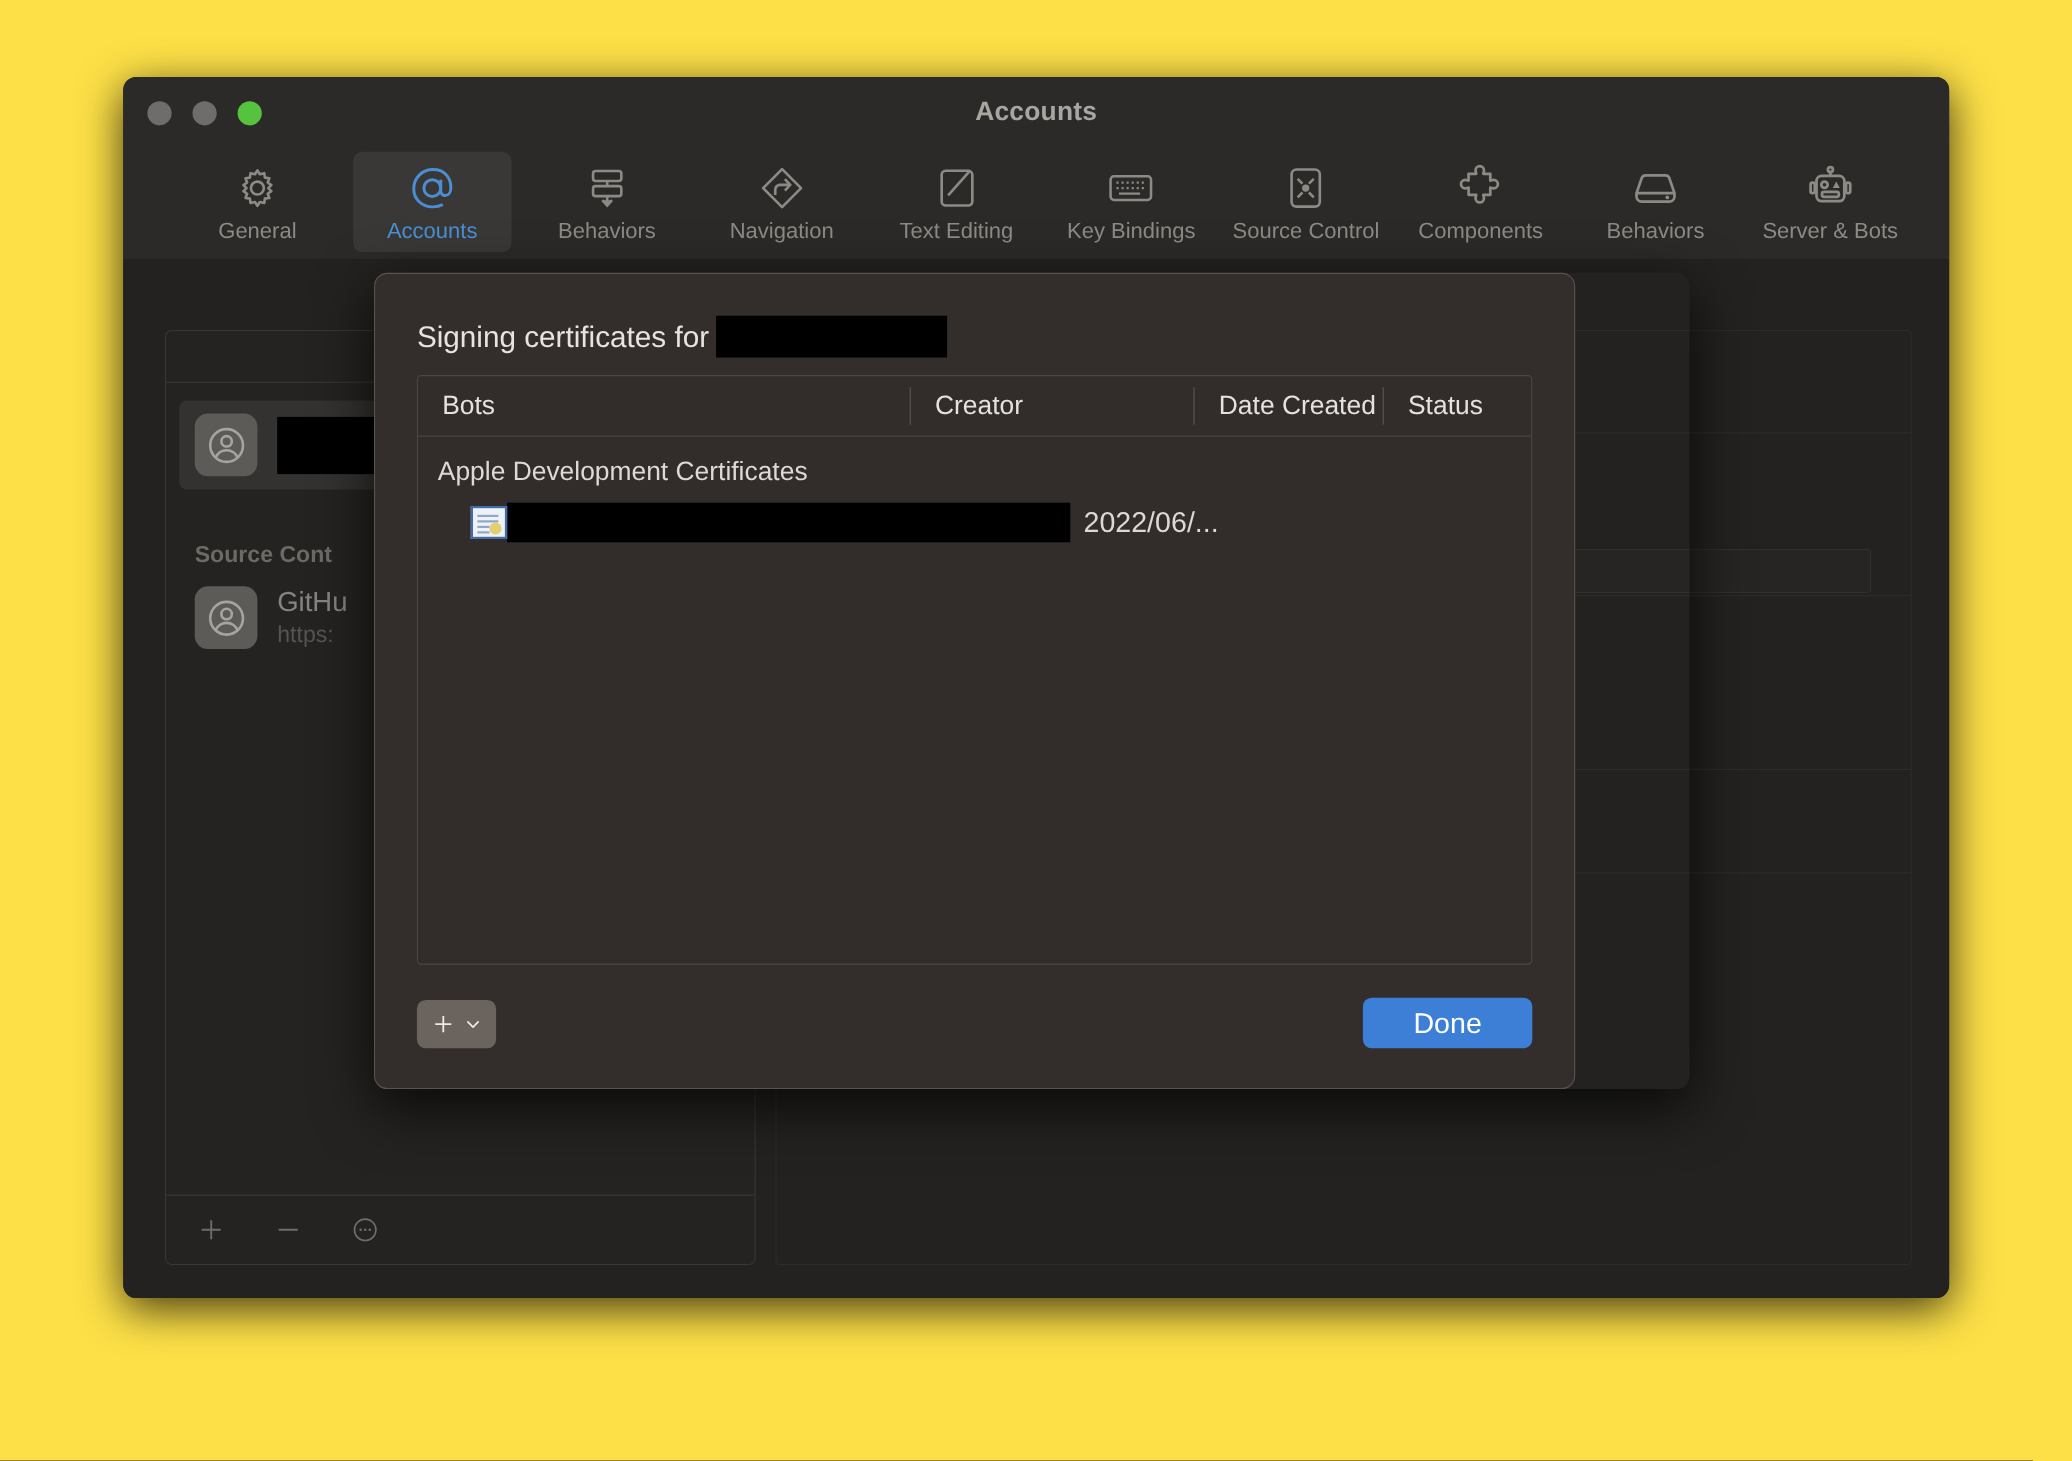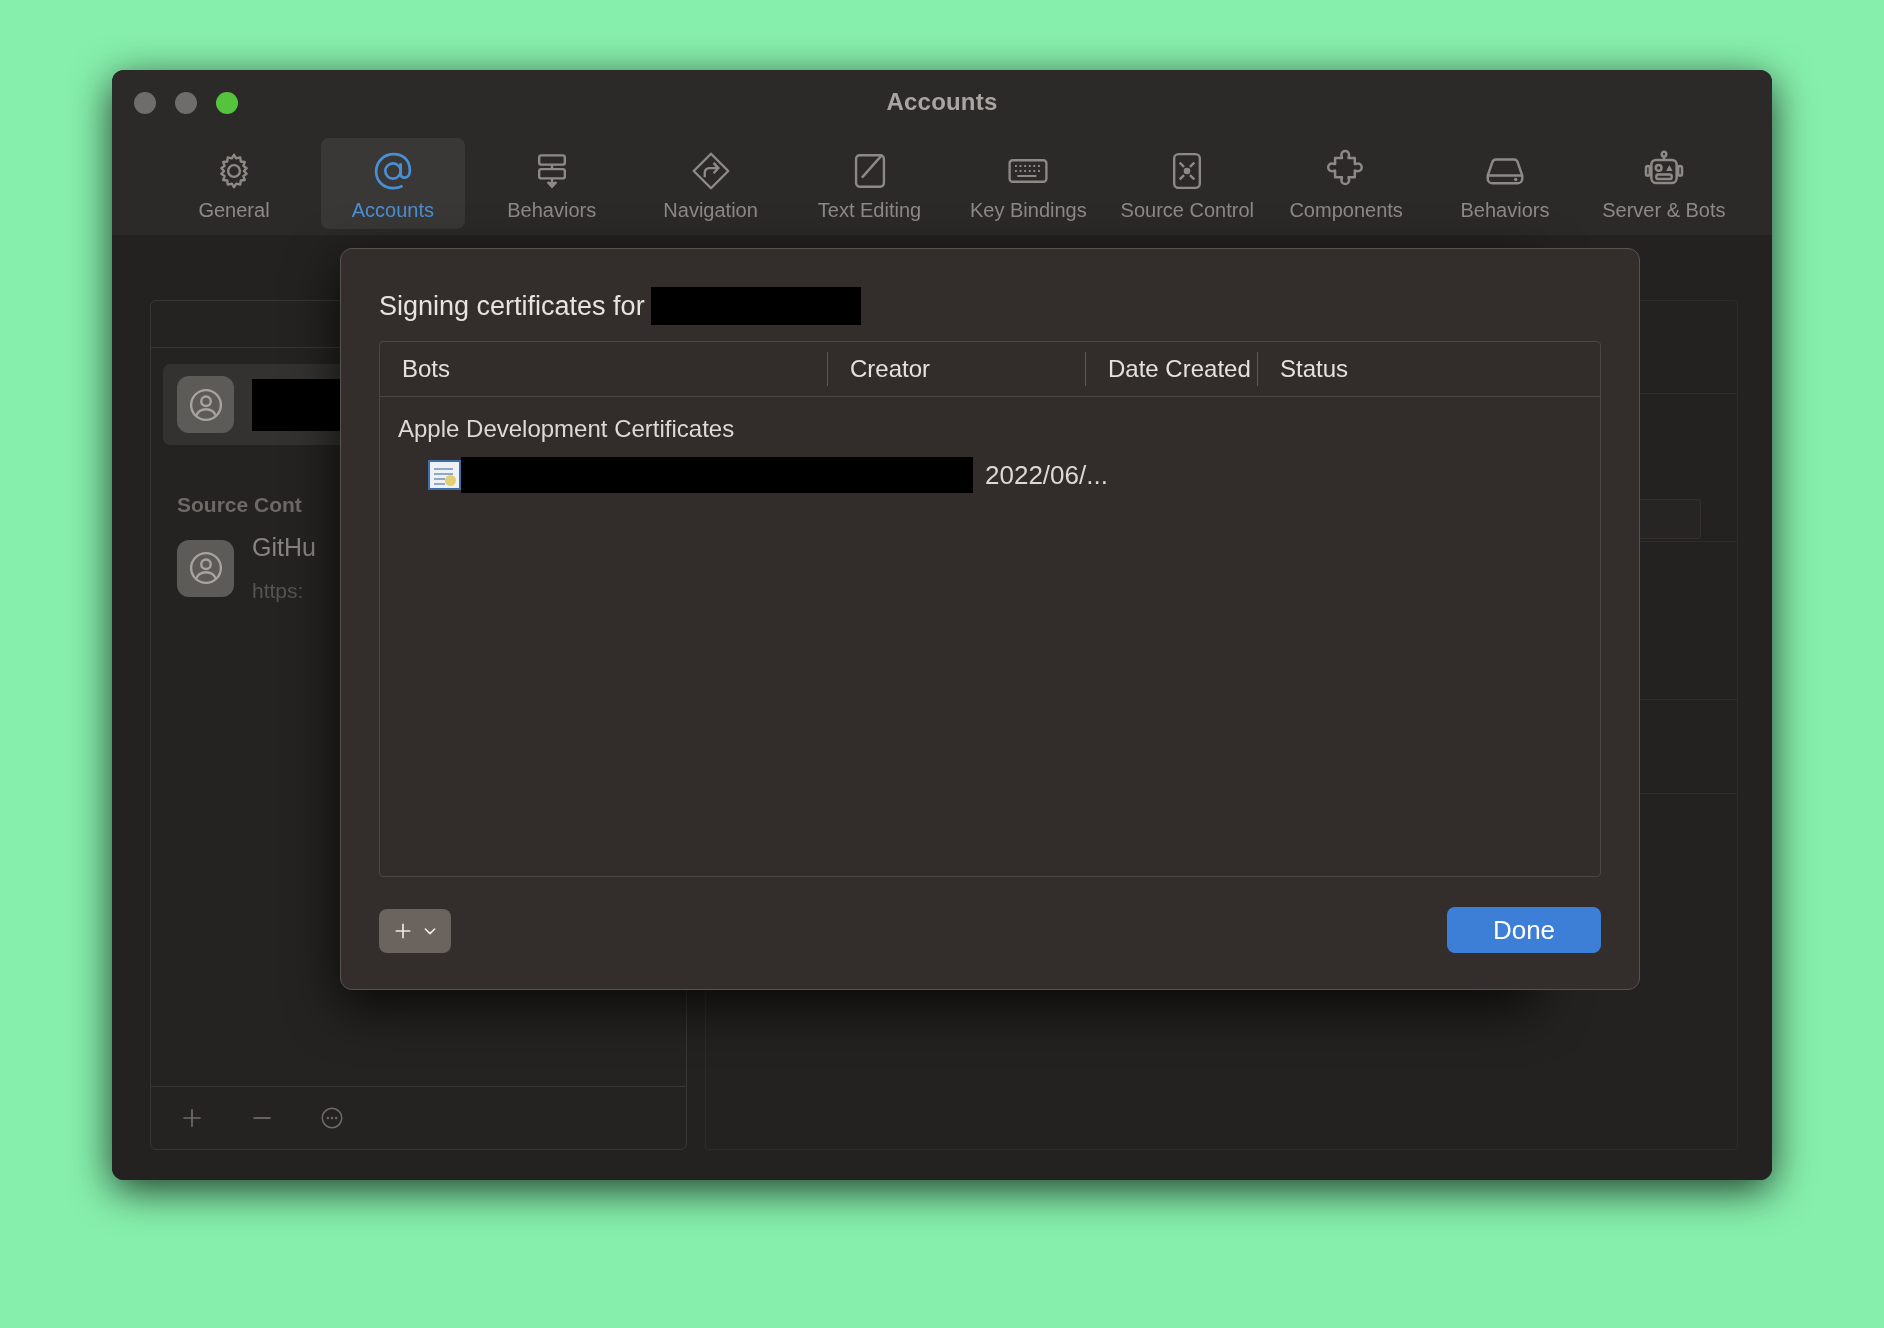--- a/index.html
+++ b/index.html
@@ -10,21 +10,21 @@
     height: 1328px;
     overflow: hidden;
     font-family: "Liberation Sans", sans-serif;
     -webkit-font-smoothing: antialiased;
   }
 
   #root {
     position: relative;
     width: 1884px;
     height: 1328px;
-    background: #86efac;
+    background: #fde047;
   }
 
   
   .prefs-window {
     position: absolute;
     left: 112px;
     top: 70px;
     width: 1660px;
     height: 1110px;
     background: #232220;
@@ -155,21 +155,21 @@
     display: flex;
     align-items: center;
     justify-content: center;
     flex: none;
   }
   .avatar svg { display: block; }
   .redact {
     background: #000000;
     display: inline-block;
   }
-  .account-text { display: flex; flex-direction: column; gap: 17px; }
+  .account-text { display: flex; flex-direction: column; gap: 4px; }
   .group-label {
     margin: 48px 0 4px 14px;
     font-size: 21px;
     font-weight: bold;
     color: #6d6a66;
   }
   .acct-title {
     font-size: 25px;
     color: #868380;
   }
@@ -244,21 +244,21 @@
     top: 248px;
     width: 1196px;
     height: 742px;
     border-radius: 12px;
     box-shadow: 0 16px 52px rgba(0,0,0,0.75);
   }
   .sheet {
     position: absolute;
     left: 340px;
     top: 248px;
-    width: 1300px;
+    width: 1092px;
     height: 742px;
     background: #332e2b;
     border: 1px solid #59524e;
     border-radius: 12px;
     box-sizing: border-box;
   }
   .sheet-title {
     position: absolute;
     left: 38px;
     top: 38px;

